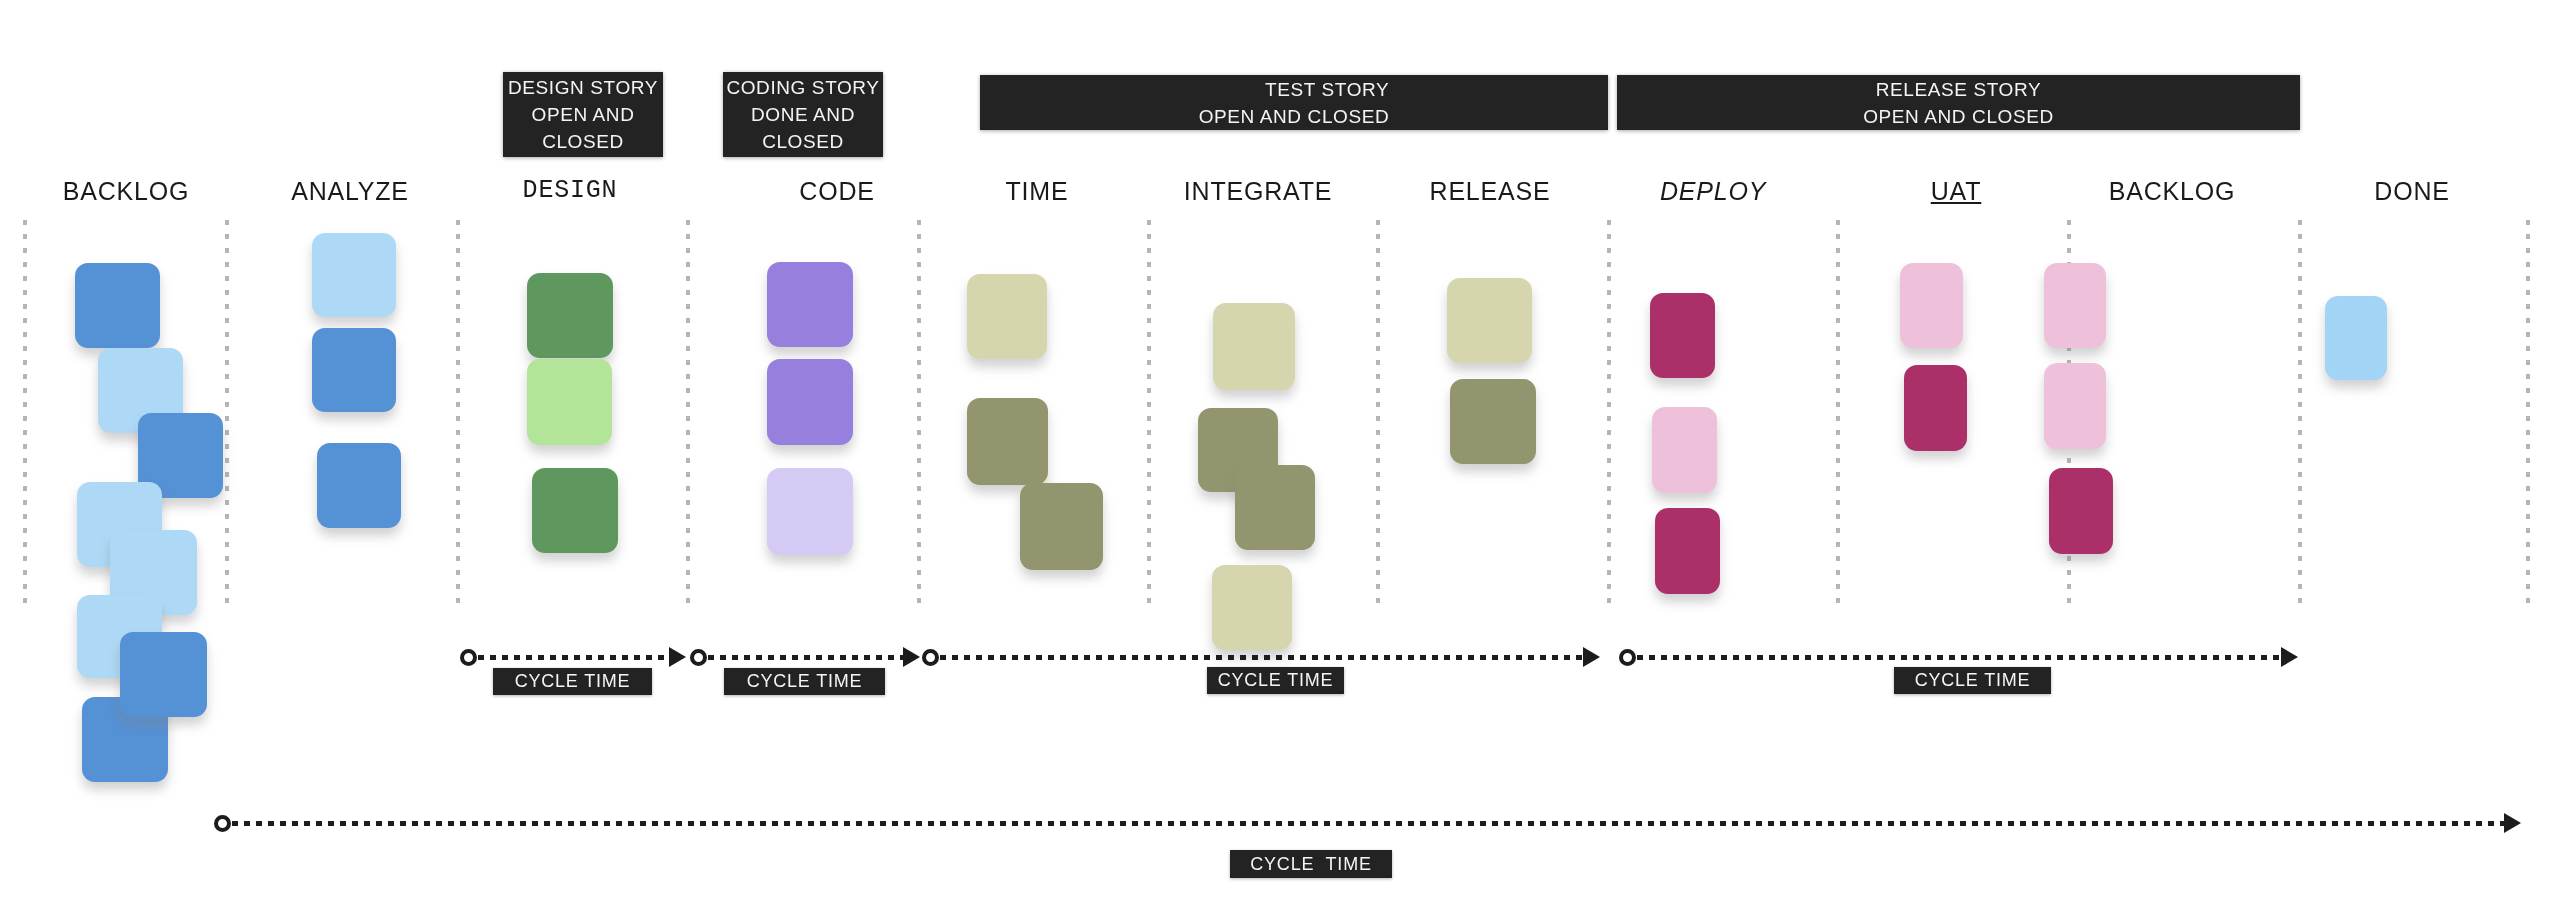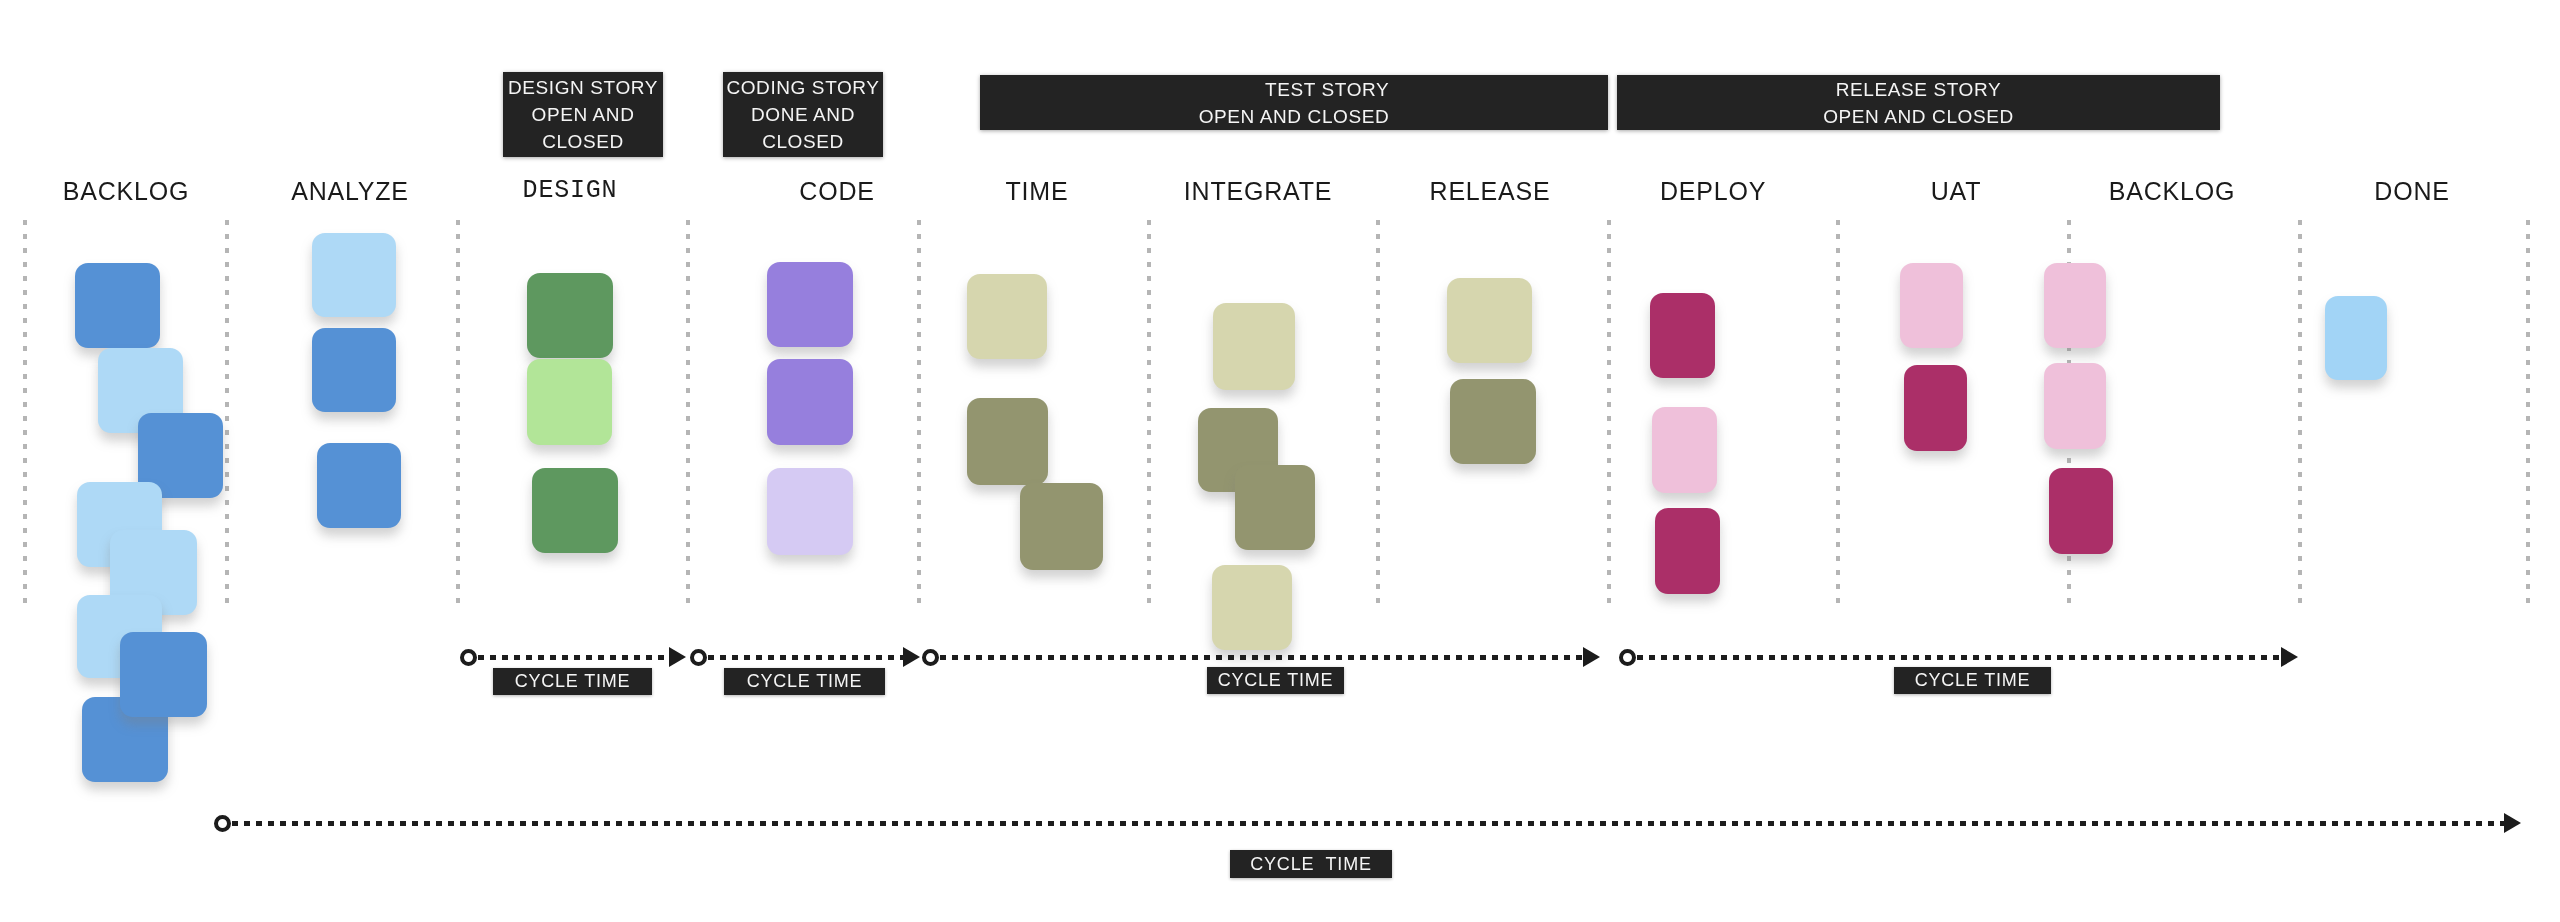--- a/index.html
+++ b/index.html
@@ -72,33 +72,33 @@
     <div class="sep" style="left: 2067px; top: 220px; height: 388px;"></div>
     <div class="sep" style="left: 2298px; top: 220px; height: 388px;"></div>
     <div class="sep" style="left: 2526px; top: 220px; height: 388px;"></div>
     <div class="col-label" style="left: 126px; top: 176px;">BACKLOG</div>
     <div class="col-label" style="left: 350px; top: 176px;">ANALYZE</div>
     <div class="col-label" style="left: 570px; top: 176px; font-family: Liberation Mono, monospace;">DESIGN</div>
     <div class="col-label" style="left: 803px; top: 176px; margin-left: 34px;">CODE</div>
     <div class="col-label" style="left: 1037px; top: 176px;">TIME</div>
     <div class="col-label" style="left: 1258px; top: 176px;">INTEGRATE</div>
     <div class="col-label" style="left: 1490px; top: 176px;">RELEASE</div>
-    <div class="col-label" style="left: 1713px; top: 176px;">DEPLOY</div>
-    <div class="col-label" style="left: 1956px; top: 176px;">UAT</div>
+    <div class="col-label" style="left: 1713px; top: 176px; font-style: italic;">DEPLOY</div>
+    <div class="col-label" style="left: 1956px; top: 176px; text-decoration: underline;">UAT</div>
     <div class="col-label" style="left: 2172px; top: 176px;">BACKLOG</div>
     <div class="col-label" style="left: 2412px; top: 176px;">DONE</div>
     <div class="banner" style="left: 503px; top: 72px; width: 160px; height: 85px;">DESIGN STORY
 OPEN AND
 CLOSED</div>
     <div class="banner" style="left: 723px; top: 72px; width: 160px; height: 85px;">CODING STORY
 DONE AND
 CLOSED</div>
     <div class="banner" style="left: 980px; top: 75px; width: 628px; height: 55px; text-align: right;">TEST  STORY
 OPEN AND CLOSED</div>
-    <div class="banner" style="left: 1617px; top: 75px; width: 603px; height: 55px;">RELEASE STORY
+    <div class="banner" style="left: 1617px; top: 75px; width: 683px; height: 55px;">RELEASE STORY
 OPEN AND CLOSED</div>
     <div class="note" style="left: 75px; top: 263px; width: 85px; height: 85px; background: rgb(85, 145, 213);"></div>
     <div class="note" style="left: 98px; top: 348px; width: 85px; height: 85px; background: rgb(174, 217, 246);"></div>
     <div class="note" style="left: 138px; top: 413px; width: 85px; height: 85px; background: rgb(85, 145, 213);"></div>
     <div class="note" style="left: 77px; top: 482px; width: 85px; height: 85px; background: rgb(174, 217, 246);"></div>
     <div class="note" style="left: 110px; top: 530px; width: 87px; height: 85px; background: rgb(174, 217, 246);"></div>
     <div class="note" style="left: 77px; top: 595px; width: 85px; height: 83px; background: rgb(174, 217, 246);"></div>
     <div class="note" style="left: 82px; top: 697px; width: 86px; height: 85px; background: rgb(85, 145, 213);"></div>
     <div class="note" style="left: 120px; top: 632px; width: 87px; height: 85px; background: rgb(85, 145, 213);"></div>
     <div class="note" style="left: 312px; top: 233px; width: 84px; height: 84px; background: rgb(174, 217, 246);"></div>

